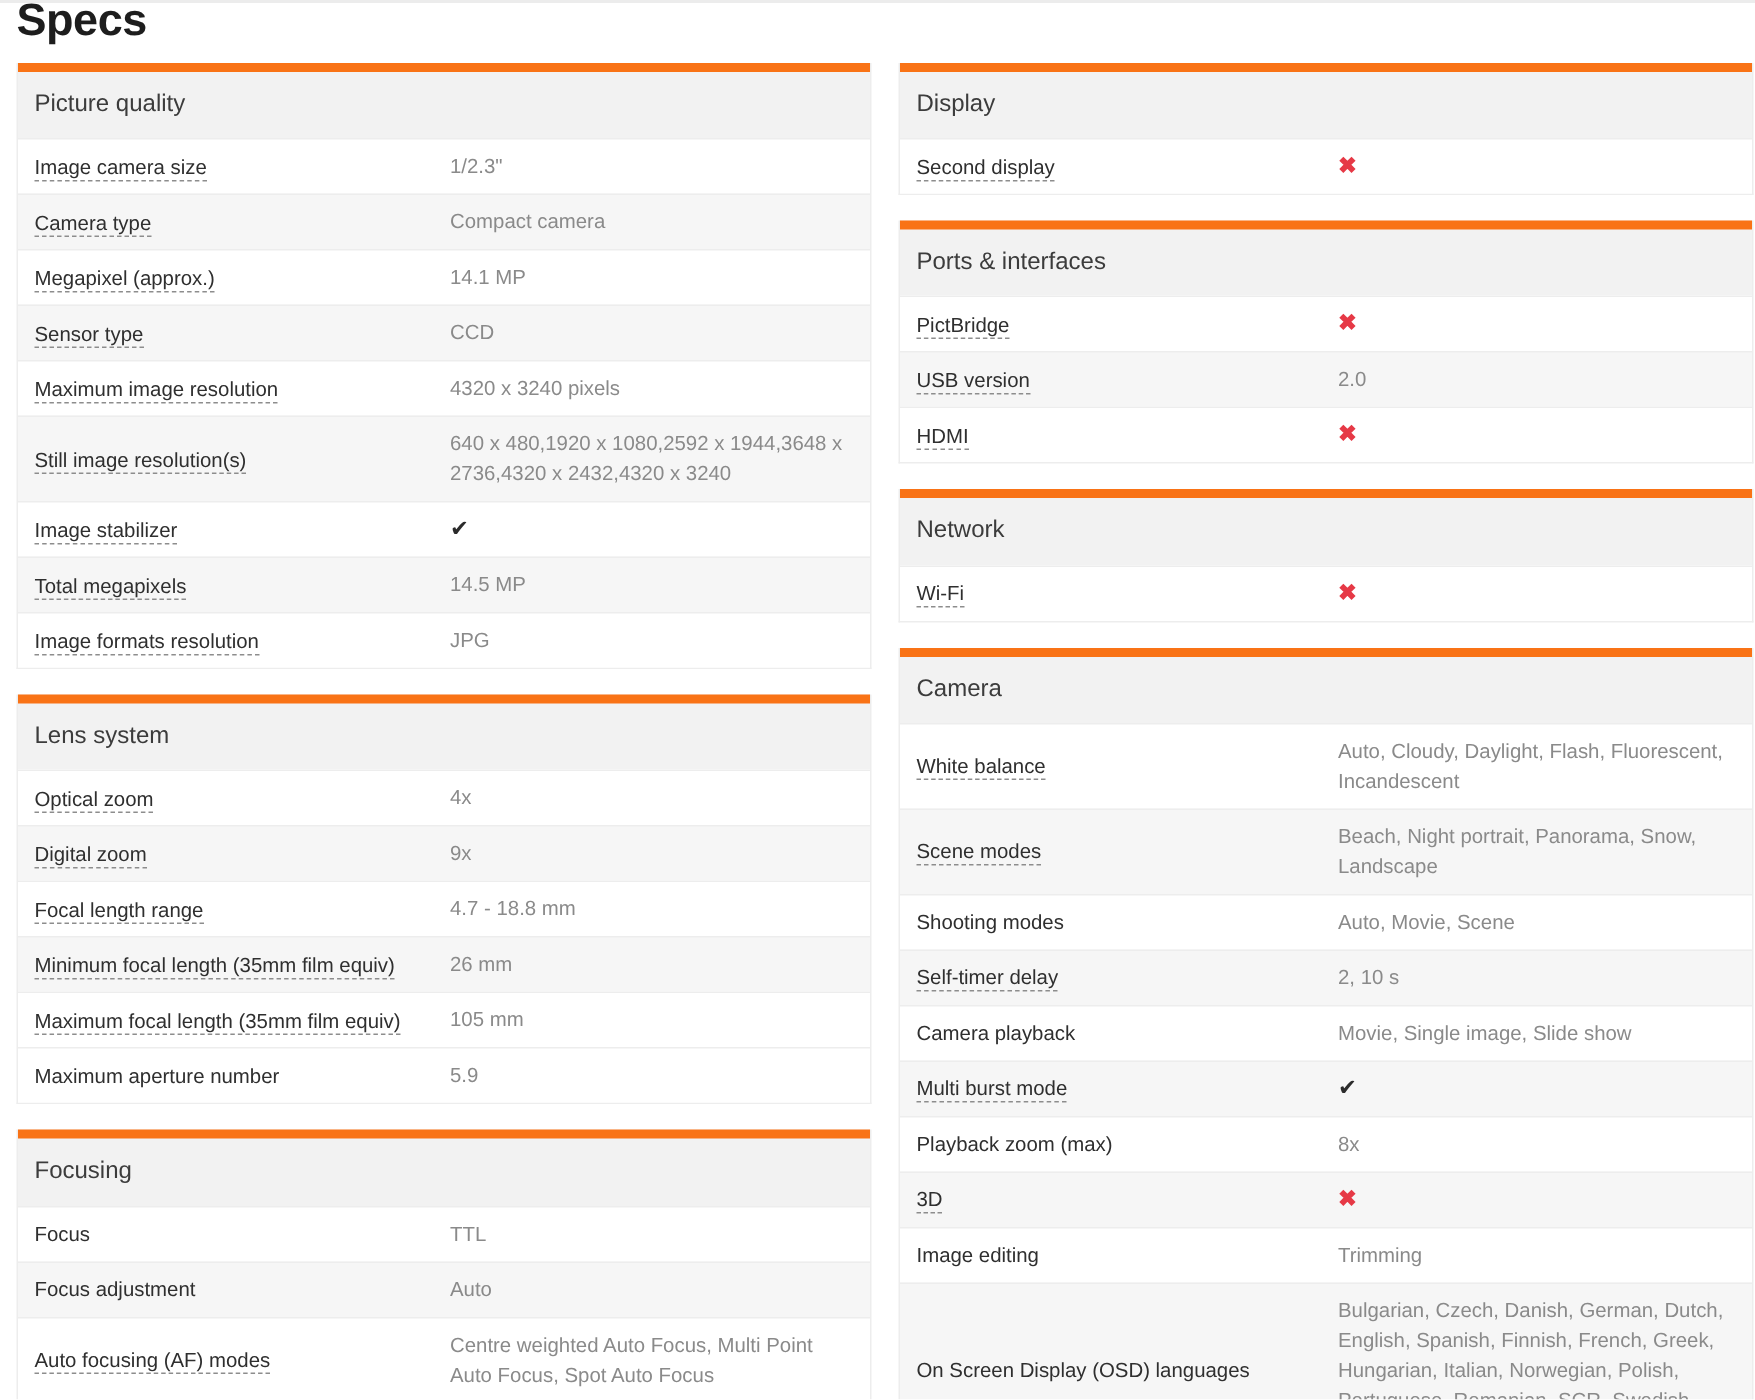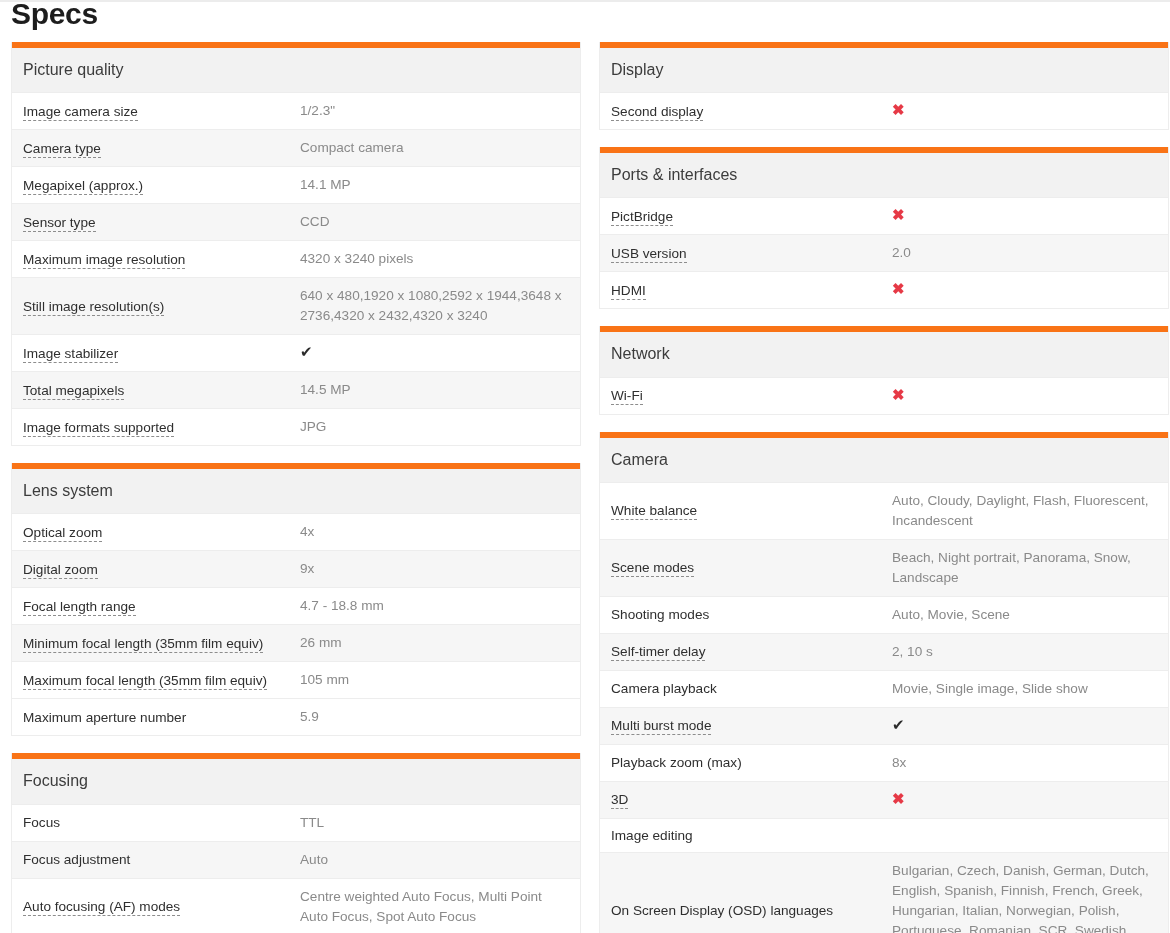--- a/index.html
+++ b/index.html
@@ -150,21 +150,21 @@
           </div>
           <div class="spec-row">
             <div class="spec-label"><span class="term hinted">Image stabilizer</span></div>
             <div class="spec-value"><span class="mark-yes">✔</span></div>
           </div>
           <div class="spec-row alt">
             <div class="spec-label"><span class="term hinted">Total megapixels</span></div>
             <div class="spec-value">14.5 MP</div>
           </div>
           <div class="spec-row">
-            <div class="spec-label"><span class="term hinted">Image formats supported</span></div>
+            <div class="spec-label"><span class="term hinted">Image formats resolution</span></div>
             <div class="spec-value">JPG</div>
           </div>
         </div>
         <div class="spec-block">
           <div class="section-header">Lens system</div>
           <div class="spec-row">
             <div class="spec-label"><span class="term hinted">Optical zoom</span></div>
             <div class="spec-value">4x</div>
           </div>
           <div class="spec-row alt">
@@ -263,20 +263,21 @@
           <div class="spec-row">
             <div class="spec-label"><span class="term">Playback zoom (max)</span></div>
             <div class="spec-value">8x</div>
           </div>
           <div class="spec-row alt">
             <div class="spec-label"><span class="term hinted">3D</span></div>
             <div class="spec-value"><span class="mark-no">✖</span></div>
           </div>
           <div class="spec-row">
             <div class="spec-label"><span class="term">Image editing</span></div>
+            <div class="spec-value">Trimming</div>
           </div>
           <div class="spec-row alt">
             <div class="spec-label"><span class="term">On Screen Display (OSD) languages</span></div>
             <div class="spec-value">Bulgarian, Czech, Danish, German, Dutch, English, Spanish, Finnish, French, Greek, Hungarian, Italian, Norwegian, Polish, Portuguese, Romanian, SCR, Swedish, Turkish</div>
           </div>
         </div>
       </div>
   </div>
 
 </div>

